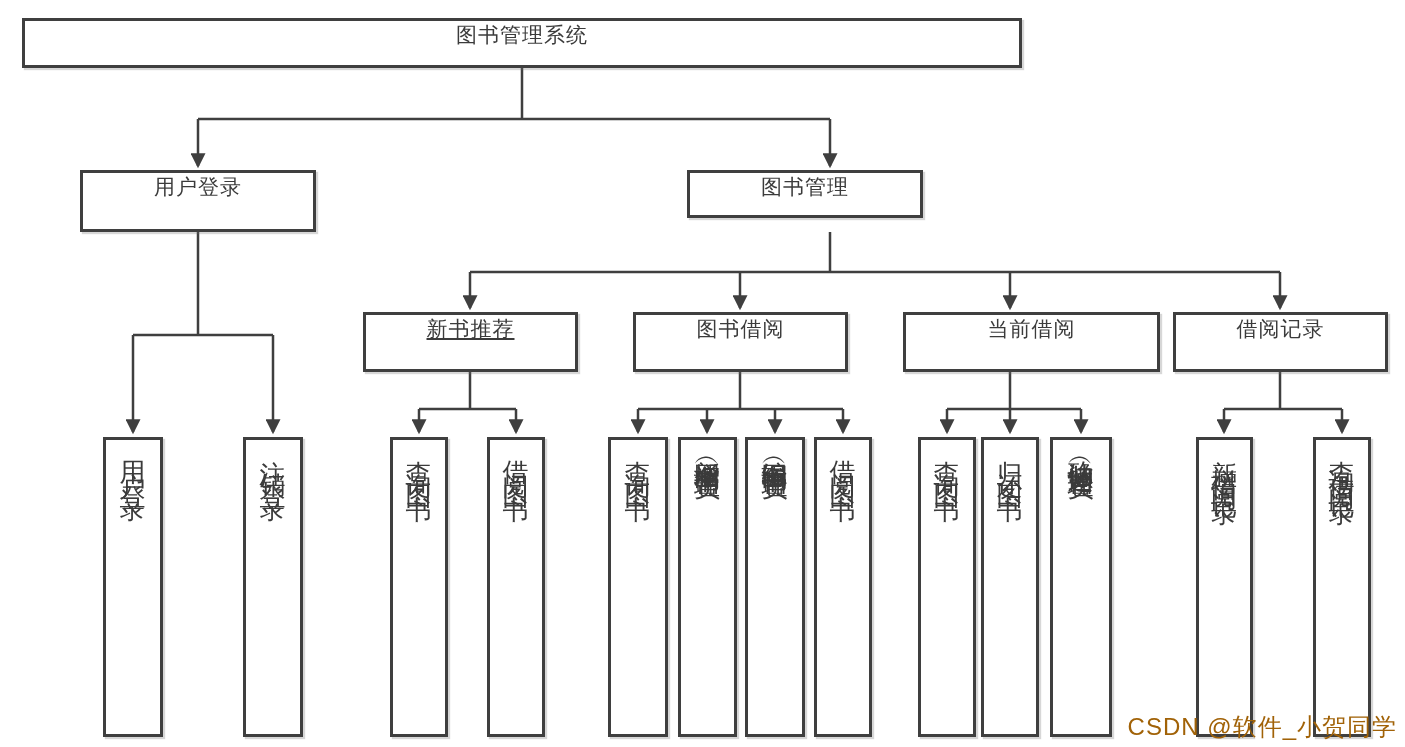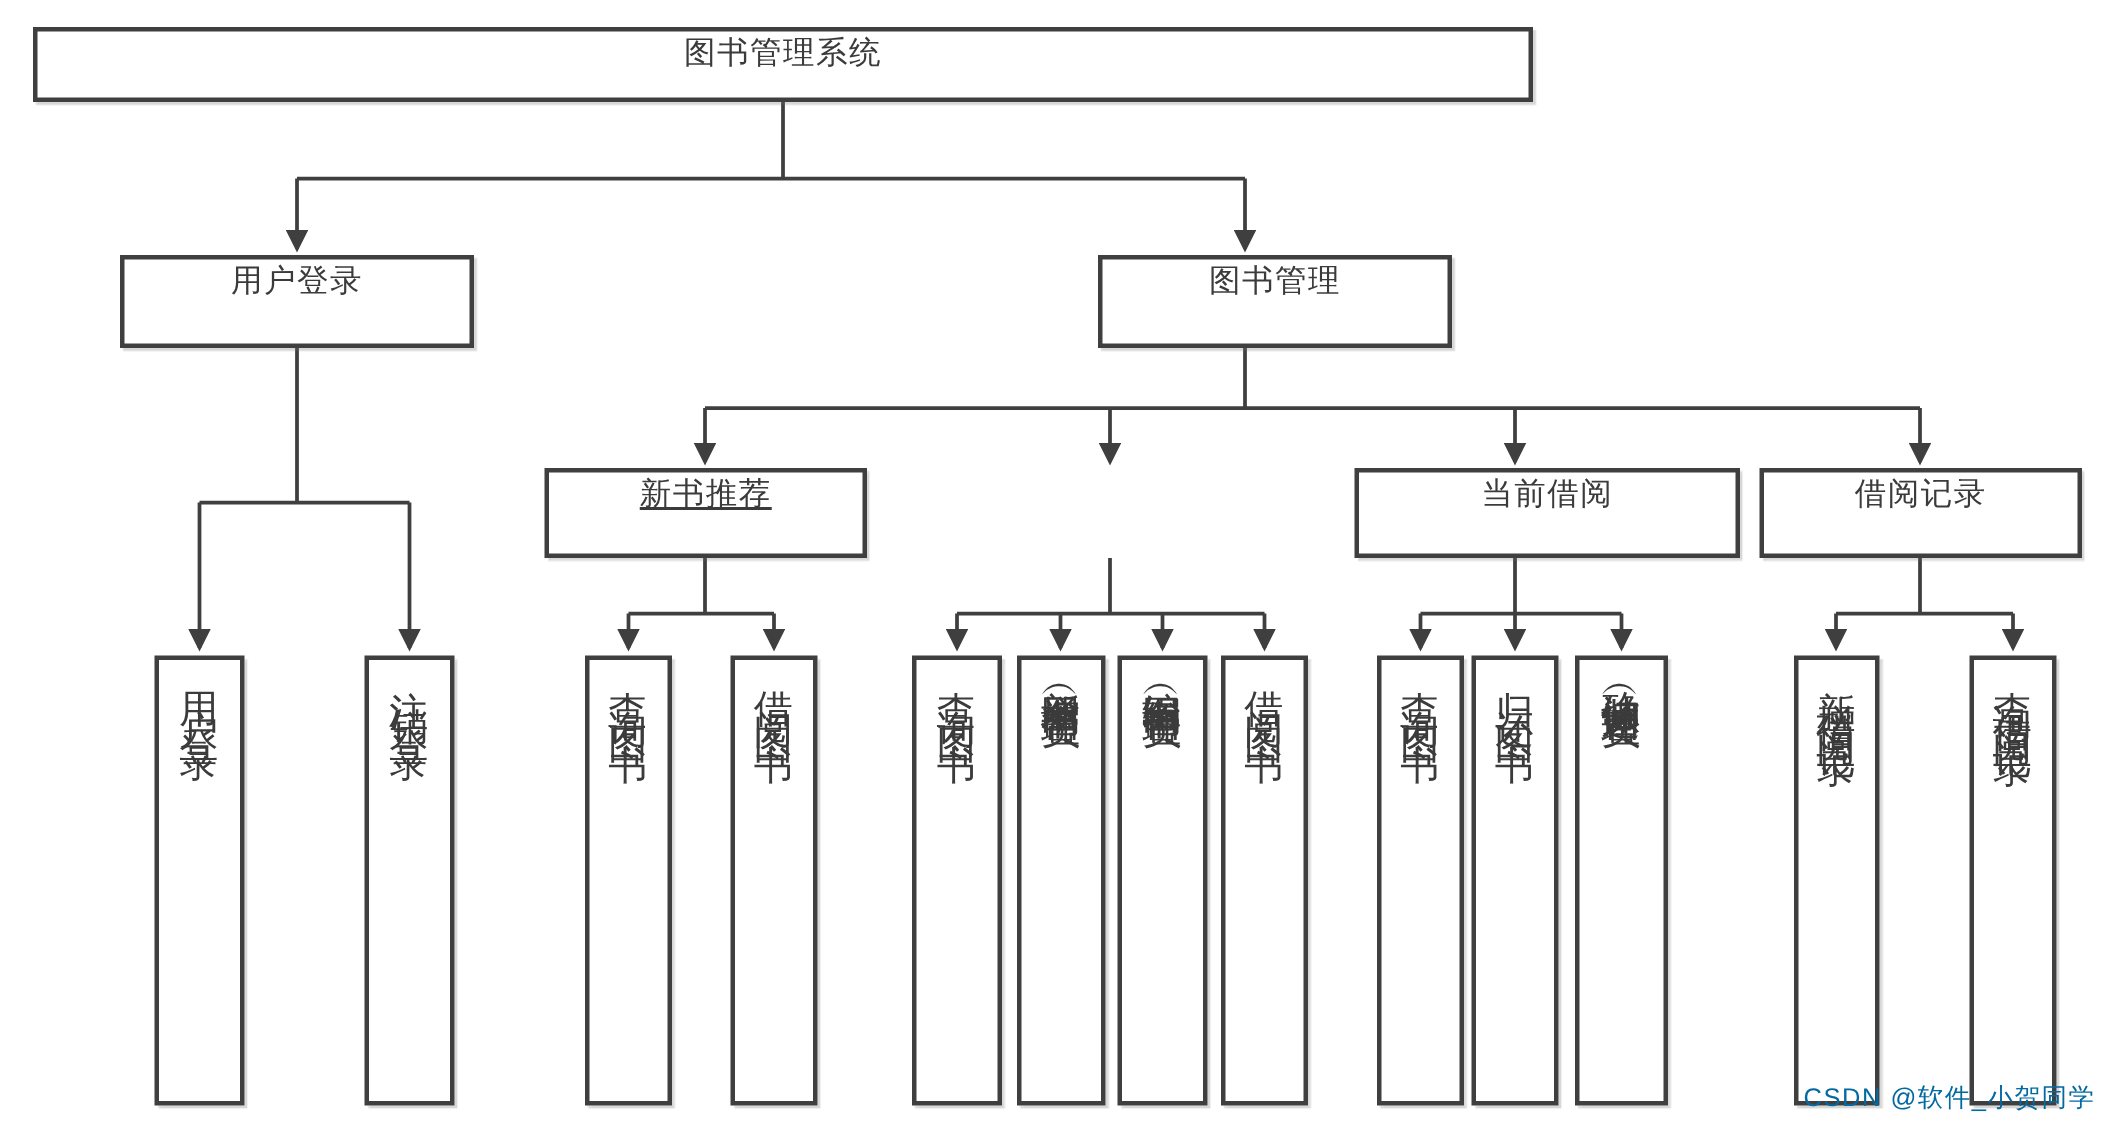--- a/index.html
+++ b/index.html
@@ -15,21 +15,21 @@
   }
   .hbox { font-size:21px; letter-spacing:1px; }
   .vbox .vtext {
     writing-mode:vertical-rl; text-orientation:mixed;
     font-size:26px; letter-spacing:12px; color:#3b3b3b; line-height:1;
   }
   .vbox .vtext.mid  { letter-spacing:8px; }
   .vbox .vtext.long { letter-spacing:2px; }
   .watermark {
     position:absolute; right:8px; bottom:4px; z-index:5;
-    color:#0369a1; font-size:17px; letter-spacing:1px; white-space:nowrap;text-align:right;
+    color:#a16207; font-size:24px; letter-spacing:1px; white-space:nowrap;text-align:right;
   }
 </style>
 </head>
 <body>
 
 <div class="canvas">
 
   <svg class="connectors" width="1405" height="747">
     <defs>
       <marker id="arrowhead" viewBox="0 0 10 10" refX="8.5" refY="5" markerWidth="8" markerHeight="6" orient="auto">
@@ -73,26 +73,29 @@
     </g>
   </svg>
 
   <div class="node hbox" style="left:22px; top:18px; width:1000px; height:50px;">
     <span>图书管理系统</span>
   </div>
 
   <div class="node hbox" style="left:80px; top:170px; width:236px; height:62px;">
     <span>用户登录</span>
   </div>
-  <div class="node hbox" style="left:732px; top:170px; width:236px; height:62px;">
+  <div class="node hbox" style="left:687px; top:170px; width:236px; height:48px;">
     <span>图书管理</span>
   </div>
 
   <div class="node hbox" style="left:363px; top:312px; width:215px; height:60px;text-decoration:underline;">
     <span>新书推荐</span>
+  </div>
+  <div class="node hbox" style="left:633px; top:312px; width:215px; height:60px;">
+    <span>图书借阅</span>
   </div>
   <div class="node hbox" style="left:903px; top:312px; width:257px; height:60px;">
     <span>当前借阅</span>
   </div>
   <div class="node hbox" style="left:1173px; top:312px; width:215px; height:60px;">
     <span>借阅记录</span>
   </div>
 
   <div class="node vbox" style="left:103px; top:437px; width:60px; height:300px;">
     <span class="vtext">用户登录</span>

